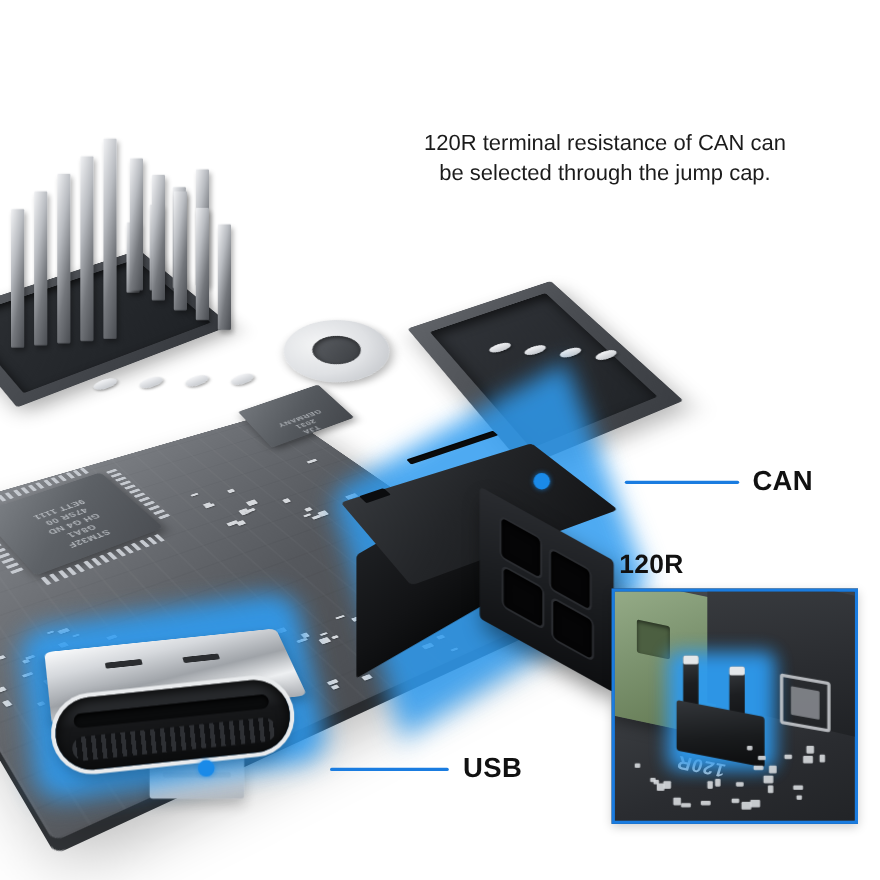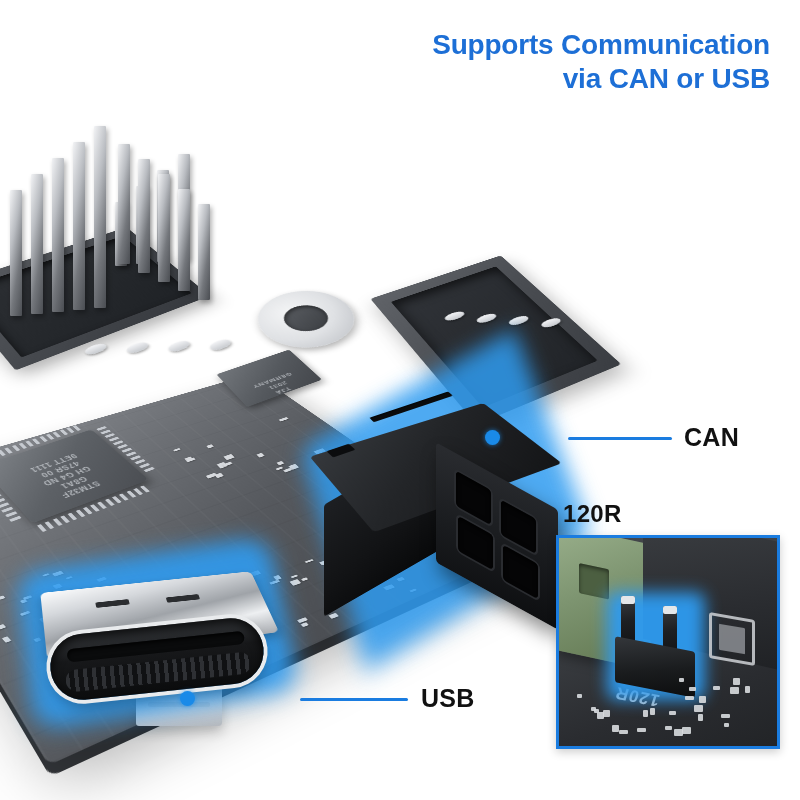--- a/index.html
+++ b/index.html
@@ -575,16 +575,16 @@
         <i style="left: 15px; top: 27px; width: 9px; height: 7px;"></i>
         <i style="left: 45px; top: 45px; width: 5px; height: 4px;"></i>
         <i style="left: 54px; top: 0px; width: 7px; height: 7px;"></i>
         <i style="left: 6px; top: 18px; width: 9px; height: 4px;"></i>
         <i style="left: 19px; top: 36px; width: 5px; height: 7px;"></i>
         <i style="left: 34px; top: 8px; width: 7px; height: 4px;"></i>
         <i style="left: 51px; top: 9px; width: 9px; height: 7px;"></i>
       </div>
   </div>
 
-  <div class="headline">Supports Communication
-via CAN or USB</div>
+  <div class="subcopy">120R terminal resistance of CAN can
+be selected through the jump cap.</div>
 
 </div>
 
 </body></html>

